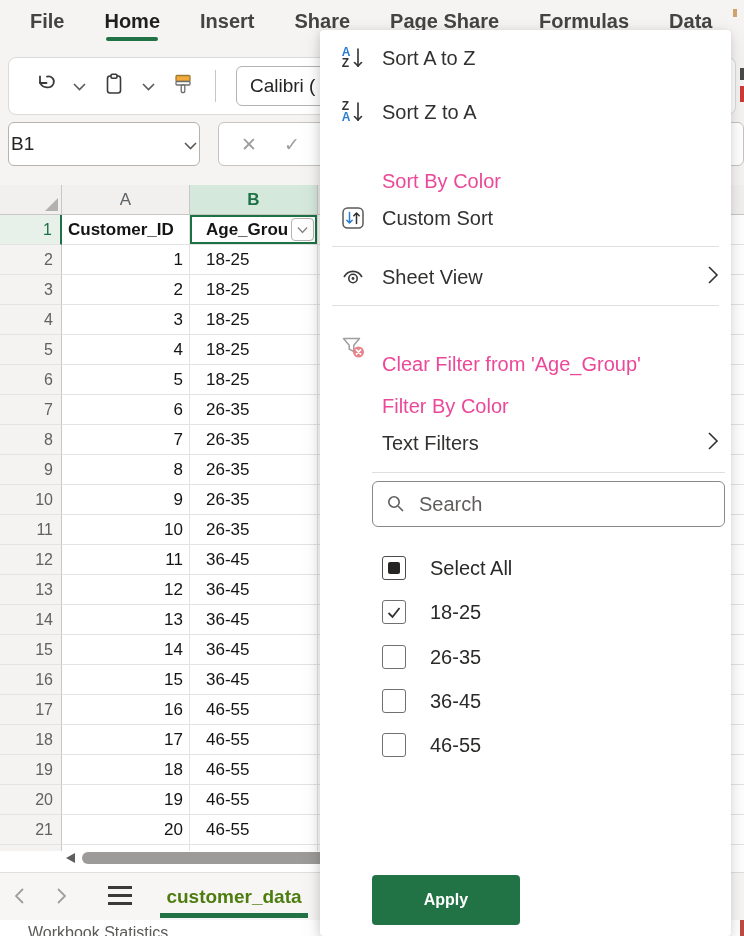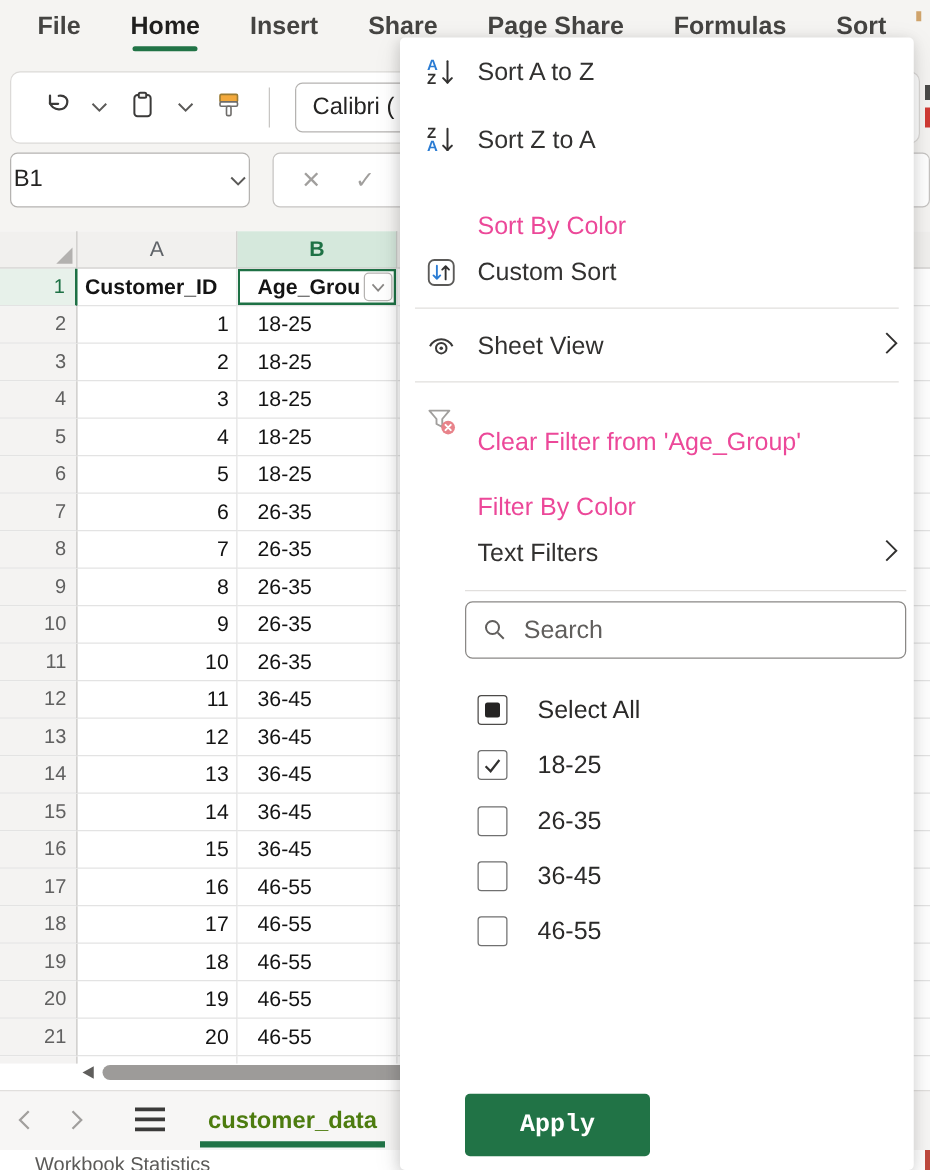--- a/index.html
+++ b/index.html
@@ -89,40 +89,40 @@
 
   .opt { position:absolute; left:0; width:100%; height:36px; display:flex; align-items:center; padding-left:62px; }
   .checkbox { width:24px; height:24px; border:1.5px solid #707070; border-radius:3px; background:#fff; display:flex; align-items:center; justify-content:center; flex:none; }
   .checkbox .inner-sq { display:none; width:12px; height:12px; background:#252423; border-radius:2px; }
   .checkbox .check-mark { display:none; }
   .checkbox.state-indeterminate { border-color:#4d4b49; }
   .checkbox.state-indeterminate .inner-sq { display:block; }
   .checkbox.state-checked .check-mark { display:block; }
   .opt-label { margin-left:24px; font-size:20px; color:#2b2a29; }
 
-  .apply-btn { position:absolute; left:52px; top:845px; width:148px; height:50px; background:#217346; color:#fff; font-size:20px; font-weight:bold; border:none; border-radius:4px; font-family:Liberation Mono, monospace; }
+  .apply-btn { position:absolute; left:52px; top:845px; width:148px; height:50px; background:#217346; color:#fff; font-size:16px; font-weight:bold; border:none; border-radius:4px; font-family:Liberation Sans, sans-serif; }
 
   
   .sort-letters { display:flex; align-items:center; gap:2px; }
   .sl-col { display:flex; flex-direction:column; line-height:11px; font-size:12px; font-weight:600; }
 </style>
 </head>
 <body>
 
 <div class="screen">
 
   <div class="chrome">
     <div class="menubar">
       <span class="tab">File</span>
       <span class="tab active">Home</span>
       <span class="tab">Insert</span>
       <span class="tab">Share</span>
       <span class="tab">Page Share</span>
       <span class="tab">Formulas</span>
-      <span class="tab">Sort</span>
+      <span class="tab">Data</span>
       <span class="tab">R</span>
     </div>
 
     <div class="toolbar-panel">
       <span>
         <svg width="24" height="24" viewBox="0 0 24 24" fill="none" stroke="#3b3a39" stroke-width="1.8" stroke-linecap="round" stroke-linejoin="round">
           <path d="M7 4.5 L7 11 L13.5 11"></path>
             <path d="M7 10.5 C9.5 16.8 18.5 17 20.5 11.5 C22 7 18.5 3.8 14 4.6"></path>
         </svg>
       </span>
@@ -436,21 +436,21 @@
       <span class="mi-label">Sheet View</span>
       <span class="mi-chev">
         <svg width="12" height="20" viewBox="0 0 12 20" fill="none" stroke="#323130" stroke-width="1.6">
             <polyline points="2,2 10,10 2,18"></polyline>
           </svg>
       </span>
     </div>
 
     <div class="dd-divider" style="top:275px"></div>
 
-    <div class="mi disabled" style="top:287px">
+    <div class="mi disabled" style="top:297px">
       <span class="mi-ic">
         <svg width="26" height="26" viewBox="0 0 26 26" fill="none">
           <path d="M3.5 4.5 H19.5 L13.8 11.2 V17.5 L9.2 15.2 V11.2 Z" stroke="#a19f9d" stroke-width="1.5" stroke-linejoin="round"></path>
           <circle cx="18.5" cy="18" r="5.5" fill="#e8838a"></circle>
           <path d="M16.4 15.9 L20.6 20.1 M20.6 15.9 L16.4 20.1" stroke="#fff" stroke-width="1.6" stroke-linecap="round"></path>
         </svg>
       </span>
       <span class="mi-label">Clear Filter from 'Age_Group'</span>
     </div>
 

